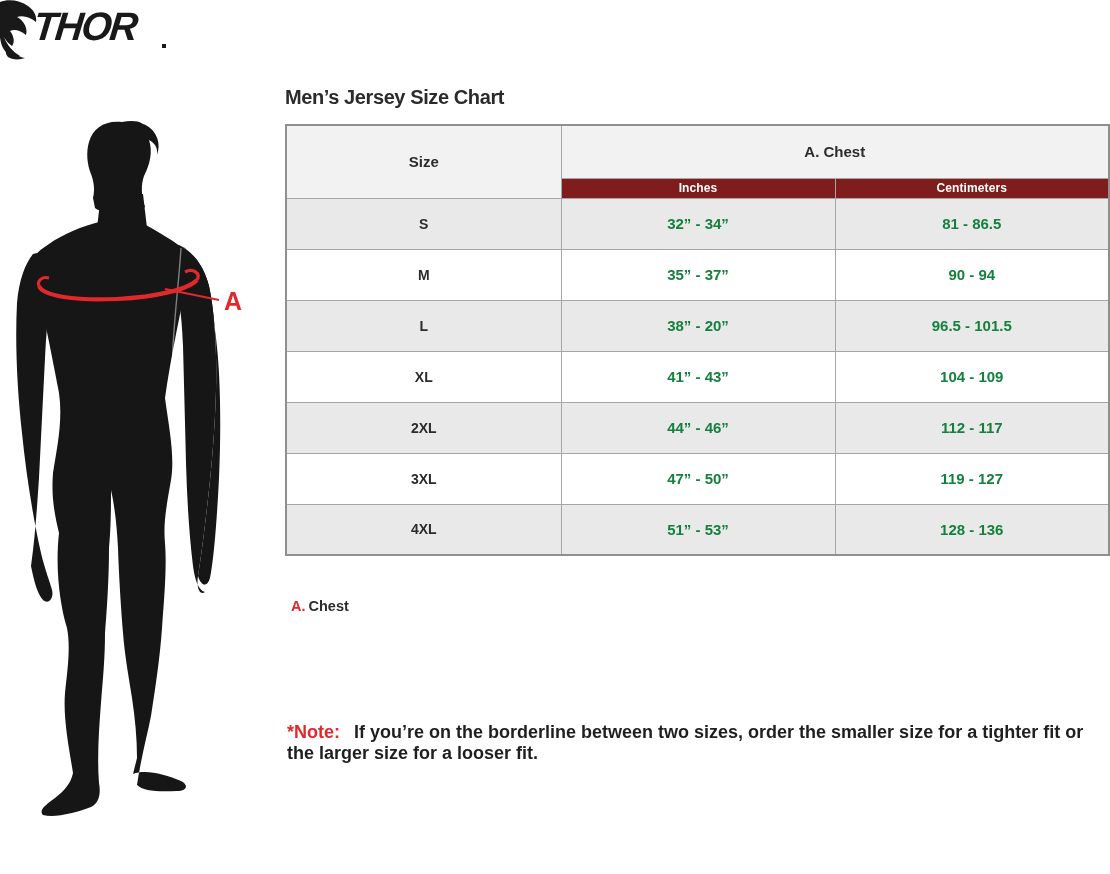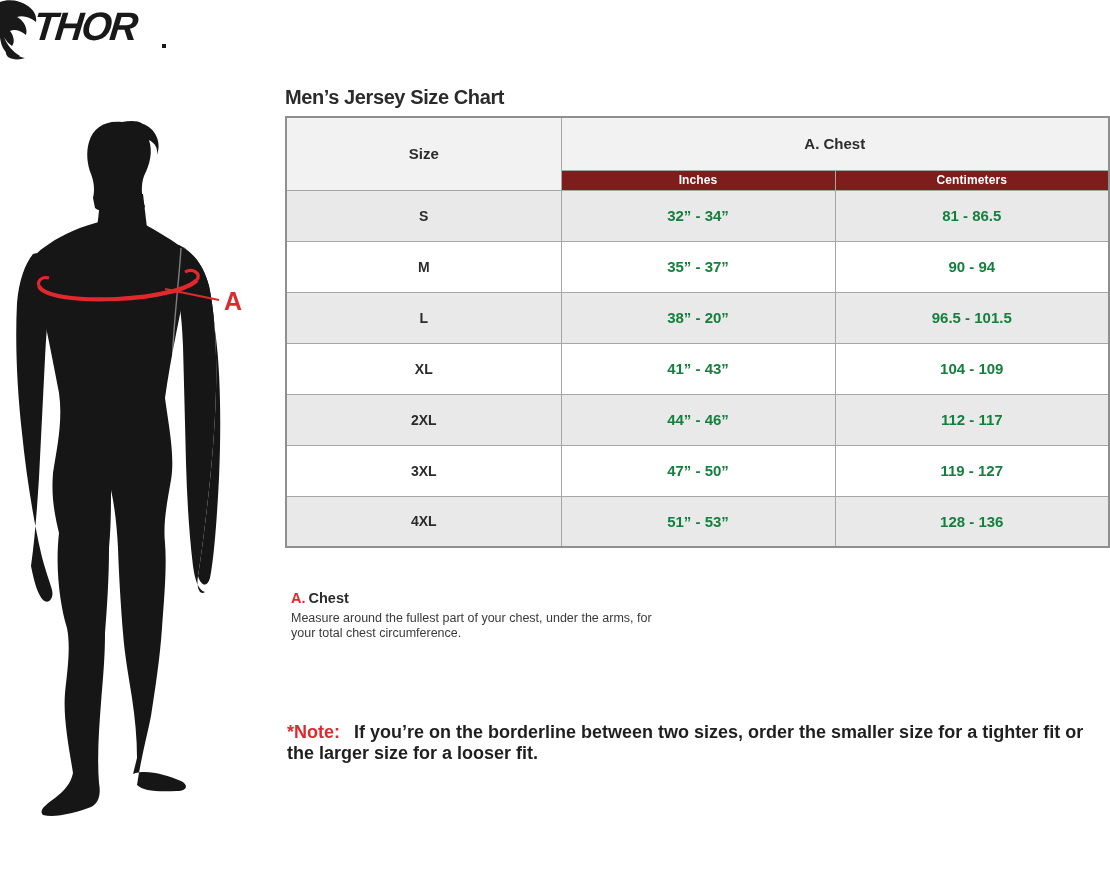--- a/index.html
+++ b/index.html
@@ -15,21 +15,21 @@
   .logo .tm-dot { position:absolute; left:162px; top:44px; width:4px; height:4px; background:#191919; }
 
   
   .figure-wrap { position:absolute; left:5px; top:118px; width:245px; height:702px; }
   .figure-wrap svg { display:block; }
 
   
   .content { position:absolute; left:285px; top:86px; width:990px; }
   .chart-title { font-size:20px; font-weight:800; letter-spacing:-0.4px; color:#2b2b2b; }
 
-  table.size-chart { border-collapse:collapse; width:825px; margin-top:7px;
+  table.size-chart { border-collapse:collapse; width:825px; margin-top:15px;
     border:2px solid #8f8f8f; table-layout:fixed; }
   table.size-chart td, table.size-chart th { border:1px solid #a6a6a6; text-align:center;
     vertical-align:middle; }
   th.size-head { width:275px; background:#f2f2f2; font-size:15px; font-weight:700; color:#2b2b2b; }
   th.chest-head { background:#f2f2f2; font-size:15px; font-weight:700; color:#2b2b2b; height:53px; }
   th.unit-head { background:#7f1d1d; color:#ffffff; font-size:12px; font-weight:700;
     height:20px; letter-spacing:0.1px; }
   tr.data-row { height:51px; }
   tr.data-row:nth-child(odd) { background:#e9e9e9; }
   tr.data-row:nth-child(even) { background:#ffffff; }
@@ -190,21 +190,20 @@
         <td class="cell-val">128 - 136</td>
       </tr>
     </tbody>
   </table>
 
   <div class="measure-section">
     <div class="measure-item">
       <div class="measure-label">
         <span class="letter">A.</span><span>Chest</span>
       </div>
-      <div class="measure-desc">Measure around the fullest part of your chest, under the arms, for your total chest circumference.</div>
     </div>
   </div>
 </div>
 
 <div class="note-line">
   <span class="note-label">*Note:</span><span class="note-text">If you’re on the borderline between two sizes, order the smaller size for a tighter fit or the larger size for a looser fit.</span>
 </div>
 
 <div class="footer">
 </div>

